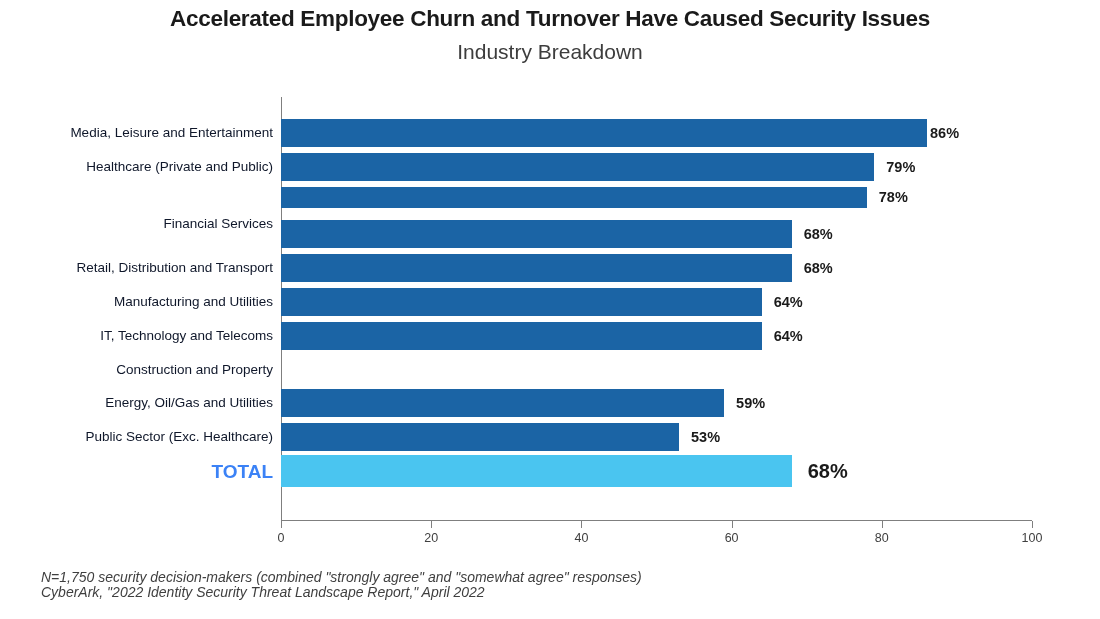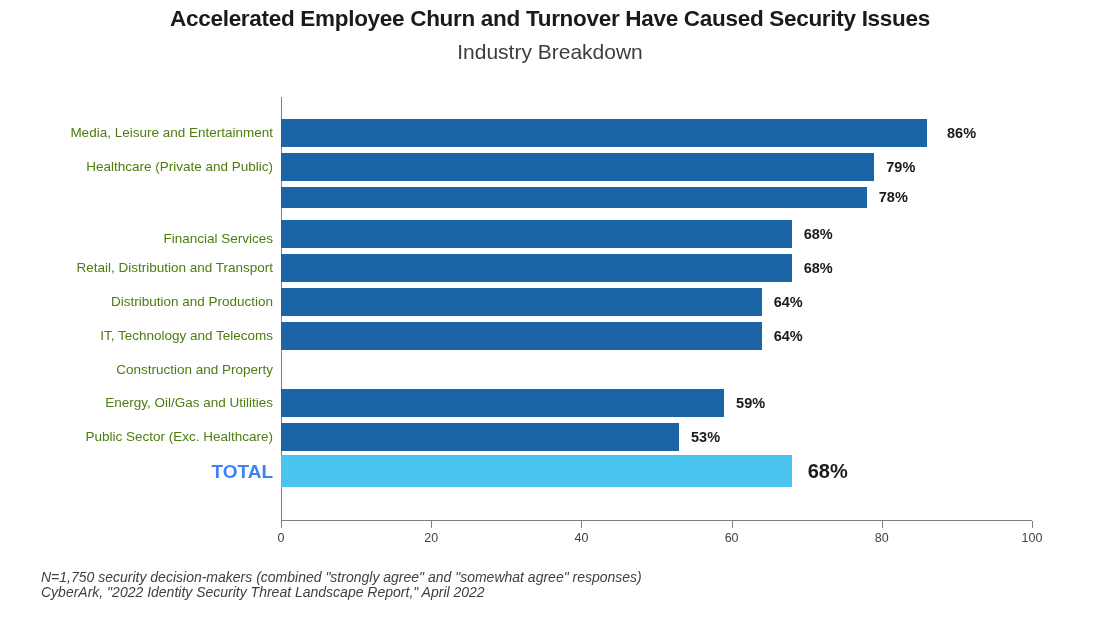--- a/index.html
+++ b/index.html
@@ -105,21 +105,21 @@
   .bar-row.total .bar-value {
     font-size: 20px;
   }
 
   
   .cat-label {
     position: absolute;
     right: 8px;
     text-align: right;
     font-size: 13.5px;
-    color: #4d7c0f;
+    color: #0f172a;
     white-space: nowrap;
     line-height: 1;
   }
   .cat-label.total-label {
     font-weight: bold;
     font-size: 19px;
     color: #3b82f6;
   }
   #category-axis {
     position: absolute;
@@ -149,23 +149,23 @@
 <body>
 
 <div id="title-block">
   <div class="title-line">Accelerated Employee Churn and Turnover Have Caused Security Issues</div>
   <div id="chart-subtitle">Industry Breakdown</div>
 </div>
 
 <div id="category-axis">
     <div class="cat-label" style="top: 36px; transform: translateY(-50%);">Media, Leisure and Entertainment</div>
     <div class="cat-label" style="top: 69.8px; transform: translateY(-50%);">Healthcare (Private and Public)</div>
-    <div class="cat-label" style="top: 142px; transform: translateY(-50%); margin-left: 13px;">Financial Services</div>
+    <div class="cat-label" style="top: 127px; transform: translateY(-50%); margin-left: 13px;">Financial Services</div>
     <div class="cat-label" style="top: 171.2px; transform: translateY(-50%);">Retail, Distribution and Transport</div>
-    <div class="cat-label" style="top: 205px; transform: translateY(-50%);">Distribution and Production</div>
+    <div class="cat-label" style="top: 205px; transform: translateY(-50%);">Manufacturing and Utilities</div>
     <div class="cat-label" style="top: 238.8px; transform: translateY(-50%);">IT, Technology and Telecoms</div>
     <div class="cat-label" style="top: 272.6px; transform: translateY(-50%);">Construction and Property</div>
     <div class="cat-label" style="top: 306.4px; transform: translateY(-50%);">Energy, Oil/Gas and Utilities</div>
     <div class="cat-label" style="top: 340.2px; transform: translateY(-50%);">Public Sector (Exc. Healthcare)</div>
     <div class="cat-label total-label" style="top: 374px; transform: translateY(-50%);">TOTAL</div>
   </div>
 
 <div id="plot-area">
   <div id="y-axis-line"></div>
   <div id="x-axis-line"></div>
@@ -176,21 +176,21 @@
     <div class="x-tick" style="left: 300.4px;"></div>
     <div class="x-tick-label" style="left: 300.4px;">40</div>
     <div class="x-tick" style="left: 450.6px;"></div>
     <div class="x-tick-label" style="left: 450.6px;">60</div>
     <div class="x-tick" style="left: 600.8px;"></div>
     <div class="x-tick-label" style="left: 600.8px;">80</div>
     <div class="x-tick" style="left: 751px;"></div>
     <div class="x-tick-label" style="left: 751px;">100</div>
     <div class="bar-row" style="top: 22px; height: 28px; width: 751px;">
       <div class="bar" style="width: 645.86px; background: rgb(27, 100, 165);"></div>
-      <div class="bar-value" style="left: 666px;">86%</div>
+      <div class="bar-value" style="left: 649px;">86%</div>
     </div>
     <div class="bar-row" style="top: 55.8px; height: 28px; width: 751px;">
       <div class="bar" style="width: 593.29px; background: rgb(27, 100, 165);"></div>
       <div class="bar-value" style="left: 605.29px;">79%</div>
     </div>
     <div class="bar-row" style="top: 89.6px; height: 21px; width: 751px;">
       <div class="bar" style="width: 585.78px; background: rgb(27, 100, 165);"></div>
       <div class="bar-value" style="left: 597.78px;">78%</div>
     </div>
     <div class="bar-row" style="top: 123.4px; height: 28px; width: 751px;">

